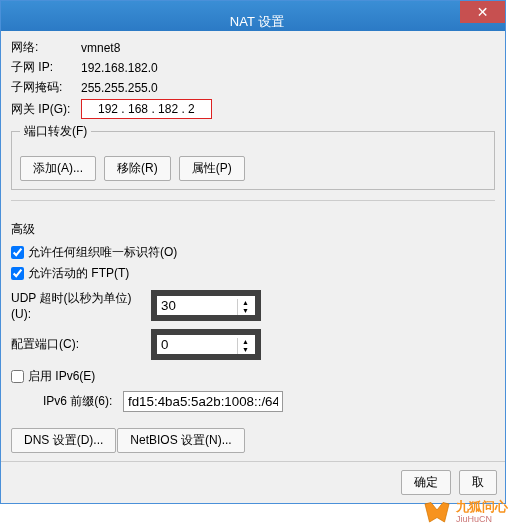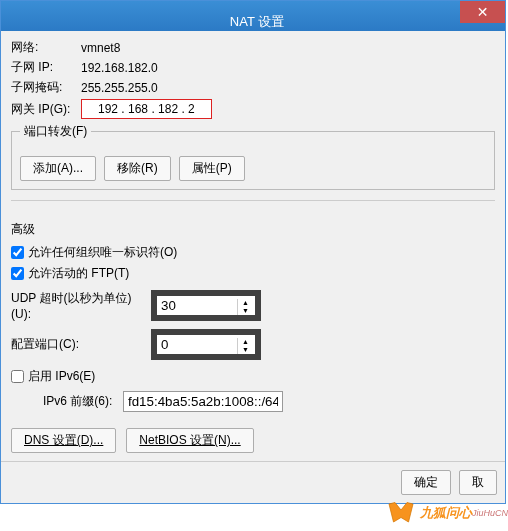--- a/index.html
+++ b/index.html
@@ -25,25 +25,25 @@
 .chkrow input { margin-right: 4px; }
 .spinrow { display: flex; align-items: center; margin-bottom: 6px; margin-top: 8px; }
 .spinrow .slbl { width: 140px; }
 .spinbox { display: flex; align-items: flex-end; border: 6px solid #404040; background: #fff; width: 110px; }
 .spinbox input { border: none; width: 80px; padding: 2px 4px; outline: none; }
 .spinbtns { display: flex; flex-direction: column; border-left: 1px solid #ccc; }
 .spinbtns span { font-size: 7px; line-height: 8px; padding: 0 4px; cursor: pointer; }
 .ipv6row { margin-left: 32px; margin-top: 6px; display: flex; align-items: center; }
 .ipv6row .lbl2 { width: 80px; }
 .ipv6row input { border: 1px solid #999; padding: 2px 4px; width: 160px; }
-.bottomrow { margin-top: 16px; display: flex; gap: 10px; text-decoration: underline; }
+.bottomrow { margin-top: 16px; display: flex; gap: 1px; }
 .footer { background: #f0f0f0; border-top: 1px solid #ccc; padding: 8px; display: flex; justify-content: flex-end; gap: 8px; }
 .watermark { position: absolute; right: 0; bottom: 6px; font-size: 14px; color: #f7931e; display: flex; align-items: center; gap: 4px; }
 .watermark .fox { width: 30px; height: 24px; }
-.watermark .txt { display: flex; flex-direction: row; line-height: 12px; font-style: italic; }
+.watermark .txt { display: flex; flex-direction: column; line-height: 12px; }
 .watermark .txt .cn { font-size: 13px; font-weight: bold; }
 .watermark .txt .en { font-size: 9px; color: #c77; }
 </style>
 </head>
 <body>
 
 <div class="window">
   <div class="titlebar">
     <span class="title">NAT 设置</span>
     <div class="closebtn">

